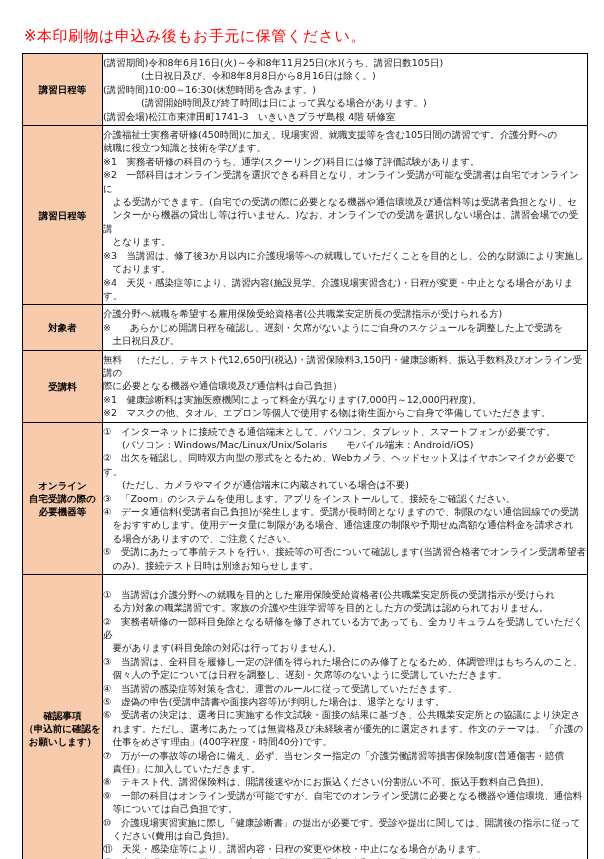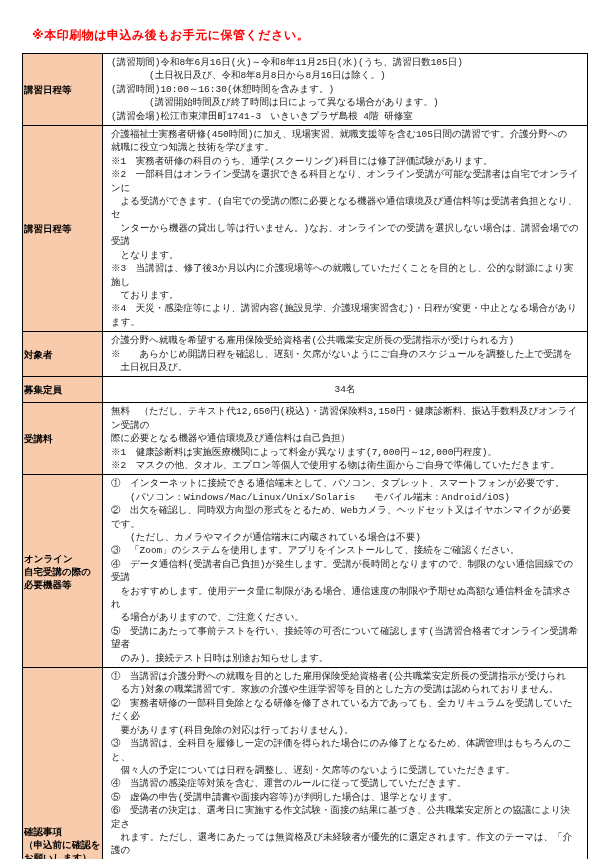--- a/index.html
+++ b/index.html
@@ -4,56 +4,56 @@
 <style>
   html,body{margin:0;padding:0;background:#ffffff;}
   .page{
     position:relative;
     width:604px;height:859px;
     background:#ffffff;
     font-family:"DejaVu Sans","Liberation Sans",sans-serif;
     color:#111111;
   }
   .note{
-    position:absolute;left:32px;top:27px;
-    font-size:12px;font-weight:bold;
+    position:absolute;left:24px;top:27px;
+    font-size:15px;font-weight:normal;
     color:var(--note-red,#ff0000);
     letter-spacing:0.5px;
     white-space:nowrap;
   }
   table.info{
     position:absolute;left:22px;top:53px;
     width:566px;
     border-collapse:collapse;
     table-layout:fixed;
     font-size:9.5px;
   }
   table.info td{
     border:1.8px solid #000000;
     vertical-align:middle;
     overflow:hidden;
   }
   td.hd{
     width:77px;
     background:var(--header-bg,#F8CBAD);
+    text-align:center;
     font-weight:bold;
     white-space:pre-wrap;
     line-height:13px;
     padding:6px 1px;
     color:#000000;
     margin-left:24px;
   }
   td.ct{
     white-space:pre-wrap;
     line-height:13.4px;
-    padding:2px 8px;
+    padding:2px 0;
     overflow-wrap:break-word;
     word-break:break-all;
     color:#1a1a1a;
-    font-family:Liberation Mono, monospace;
   }
   td.ct.center{text-align:center;}
   tr.r1{height:71px;}
   tr.r2{height:131px;}
   tr.r3{height:42px;}
   tr.r4{height:23px;}
   tr.r5{height:64px;}
   tr.r6{height:152px;}
   tr.r7{height:308px;}
 </style>
@@ -85,24 +85,20 @@
 　となります。
 ※3　当講習は、修了後3か月以内に介護現場等への就職していただくことを目的とし、公的な財源により実施し
 　ております。
 ※4　天災・感染症等により、講習内容(施設見学、介護現場実習含む)・日程が変更・中止となる場合があります。</td>
       </tr>
       <tr class="r3">
         <td class="hd">対象者</td>
         <td class="ct">介護分野へ就職を希望する雇用保険受給資格者(公共職業安定所長の受講指示が受けられる方)
 ※　　あらかじめ開講日程を確認し、遅刻・欠席がないようにご自身のスケジュールを調整した上で受講を
 　土日祝日及び。</td>
-      </tr>
-      <tr class="r4">
-        <td class="hd">募集定員</td>
-        <td class="ct center">34名</td>
       </tr>
       <tr class="r5">
         <td class="hd">受講料</td>
         <td class="ct">無料　（ただし、テキスト代12,650円(税込)・講習保険料3,150円・健康診断料、振込手数料及びオンライン受講の
 際に必要となる機器や通信環境及び通信料は自己負担）
 ※1　健康診断料は実施医療機関によって料金が異なります(7,000円～12,000円程度)。
 ※2　マスクの他、タオル、エプロン等個人で使用する物は衛生面からご自身で準備していただきます。</td>
       </tr>
       <tr class="r6">
         <td class="hd">オンライン

